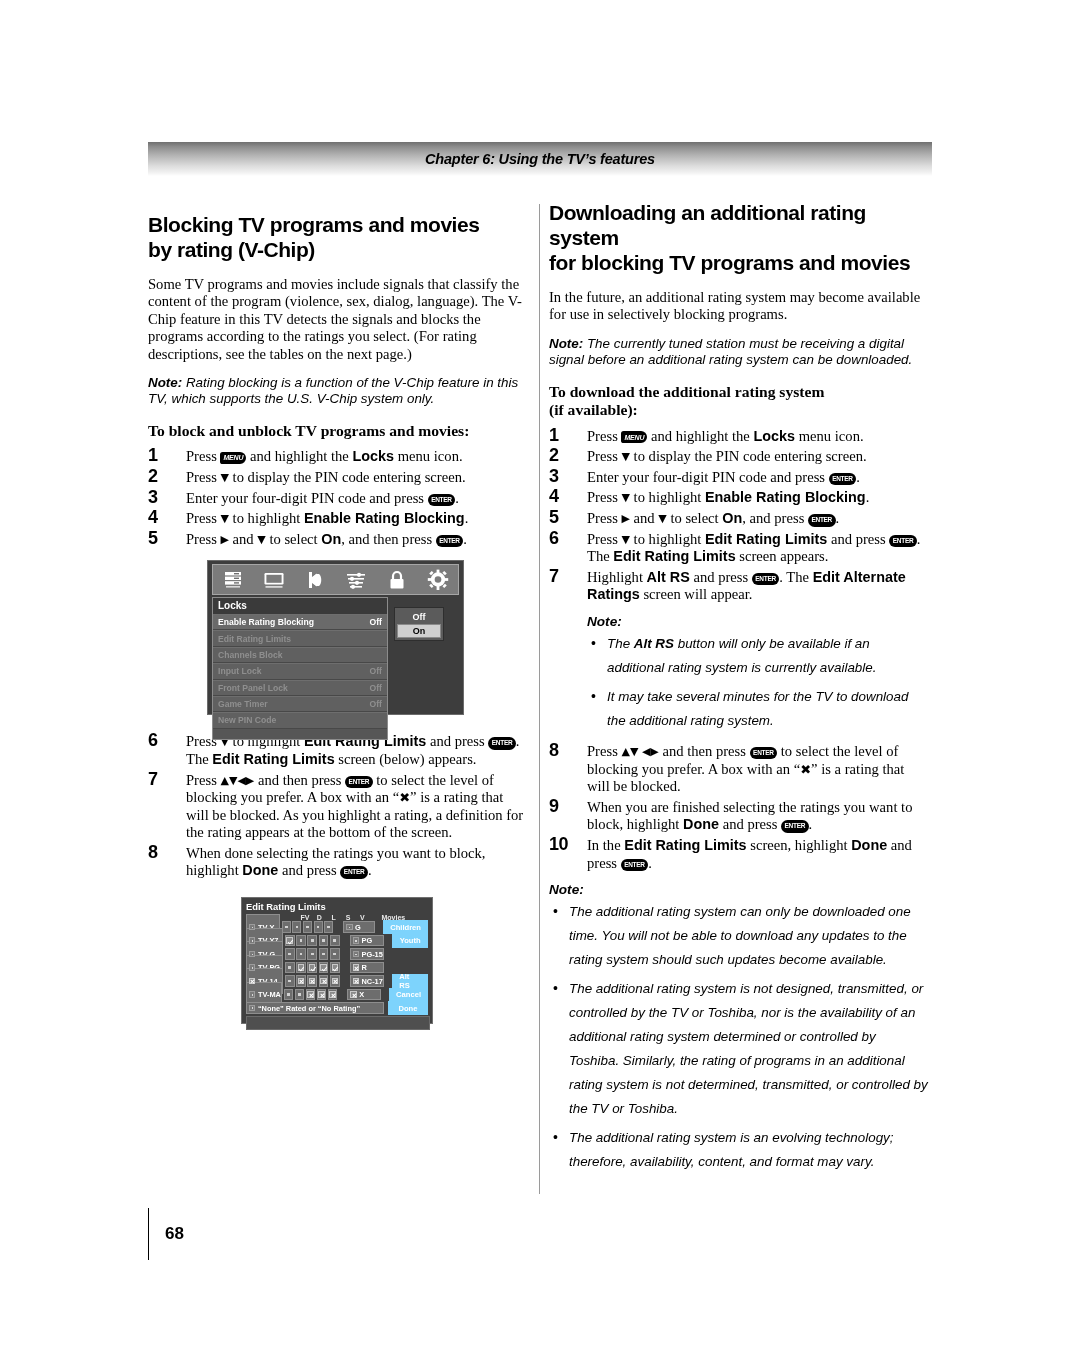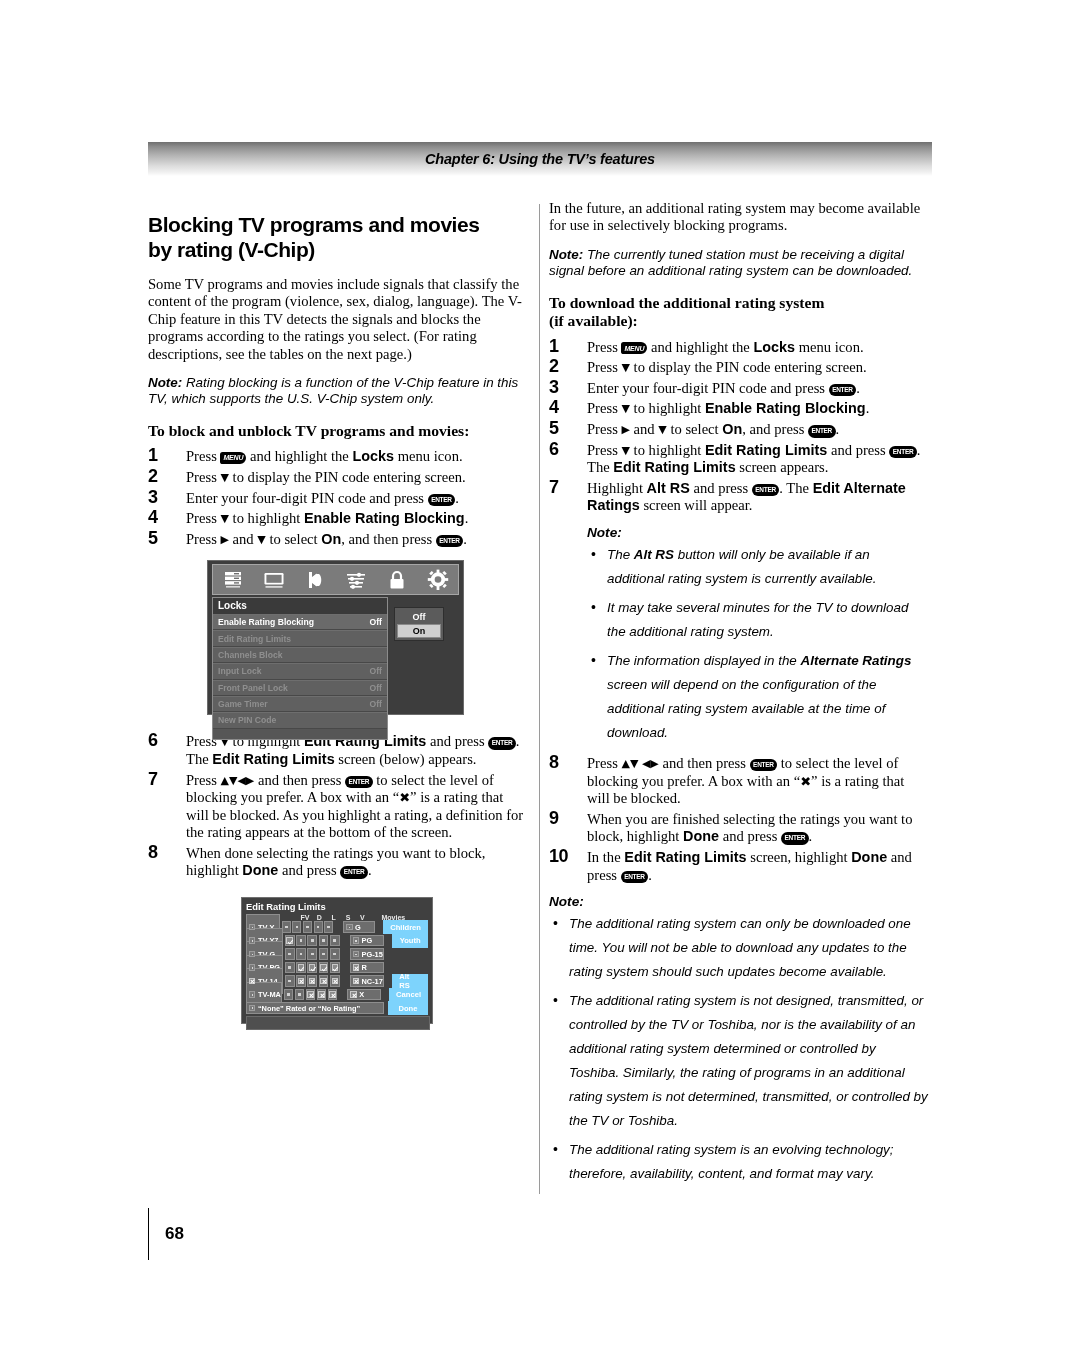--- a/index.html
+++ b/index.html
@@ -780,20 +780,24 @@
         <span>“None” Rated or “No Rating”</span>
       </div>
     <div class="erl-btn" style="margin-left:4px">Done</div>
   </div>
 
   <div id="erl-footer"></div>
 </div>
 
 <div class="column" id="right-column">
 
+  <h1 class="section-heading">
+    <span>Downloading an additional rating system</span><br>
+    <span>for blocking TV programs and movies</span>
+  </h1>
 
   <p class="body">In the future, an additional rating system may become available for use in selectively blocking programs.</p>
 
   <p class="note">
     <span class="note-label">Note:</span><span> The currently tuned station must be receiving a digital signal before an additional rating system can be downloaded.</span>
   </p>
 
   <h2 class="sub-heading">
     <span>To download the additional rating system</span><br>
     <span>(if available):</span>
@@ -830,21 +834,20 @@
       <span>Highlight </span><span class="b">Alt RS</span><span> and press </span><span class="key enter">ENTER</span><span>. The </span><span class="b">Edit Alternate</span>
       <span class="b">Ratings</span><span> screen will appear.</span>
     </li>
   </ol>
 
   <div style="margin-left:38px">
     <p class="note-head">Note:</p>
     <ul class="note-bullets">
       <li><span>The </span><b>Alt RS</b><span> button will only be available if an additional rating system is currently available.</span></li>
       <li><span>It may take several minutes for the TV to download the additional rating system.</span></li>
-      <li><span>The information displayed in the </span><b>Alternate Ratings</b><span> screen will depend on the configuration of the additional rating system available at the time of download.</span></li>
     </ul>
   </div>
 
   <ol class="steps">
     <li>
       <span class="step-num">8</span>
       <span>Press <span class="arrow">▲▼ ◀▶</span> and then press <span class="key enter">ENTER</span> to select the level of blocking you prefer. A box with an “<span class="xmark">✖</span>” is a rating that will be blocked.</span>
     </li>
     <li>
       <span class="step-num">9</span>

